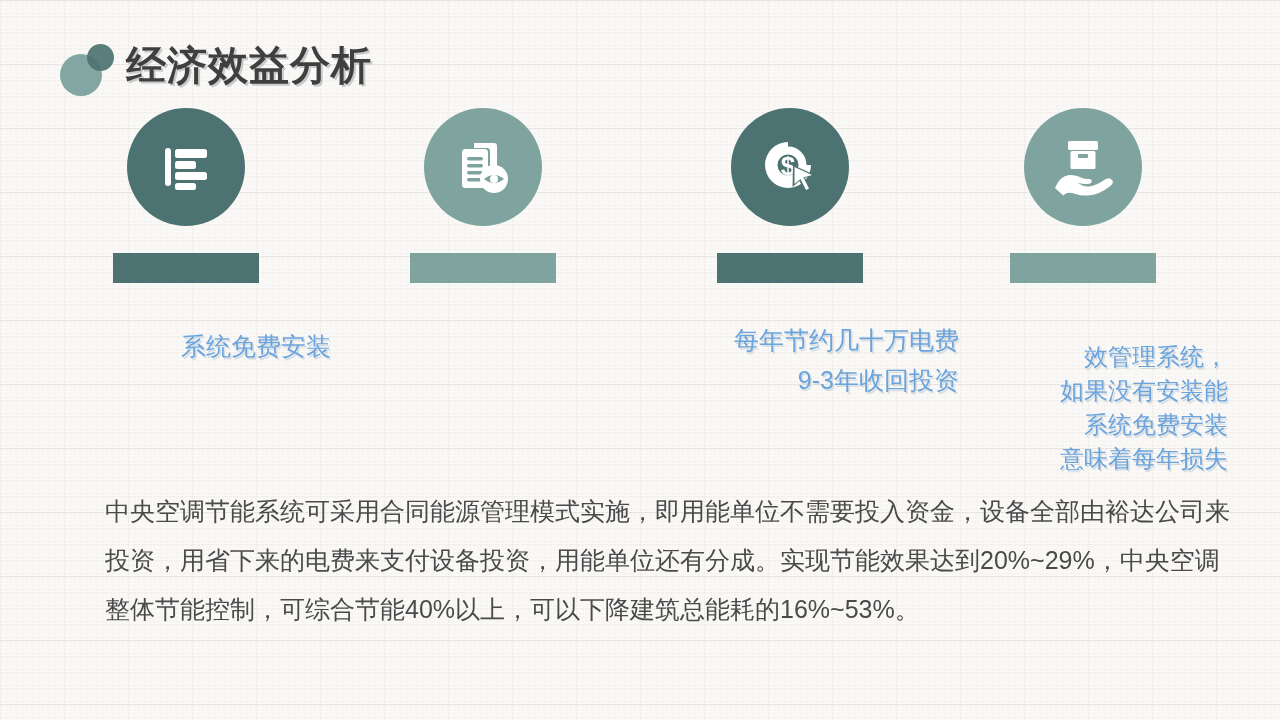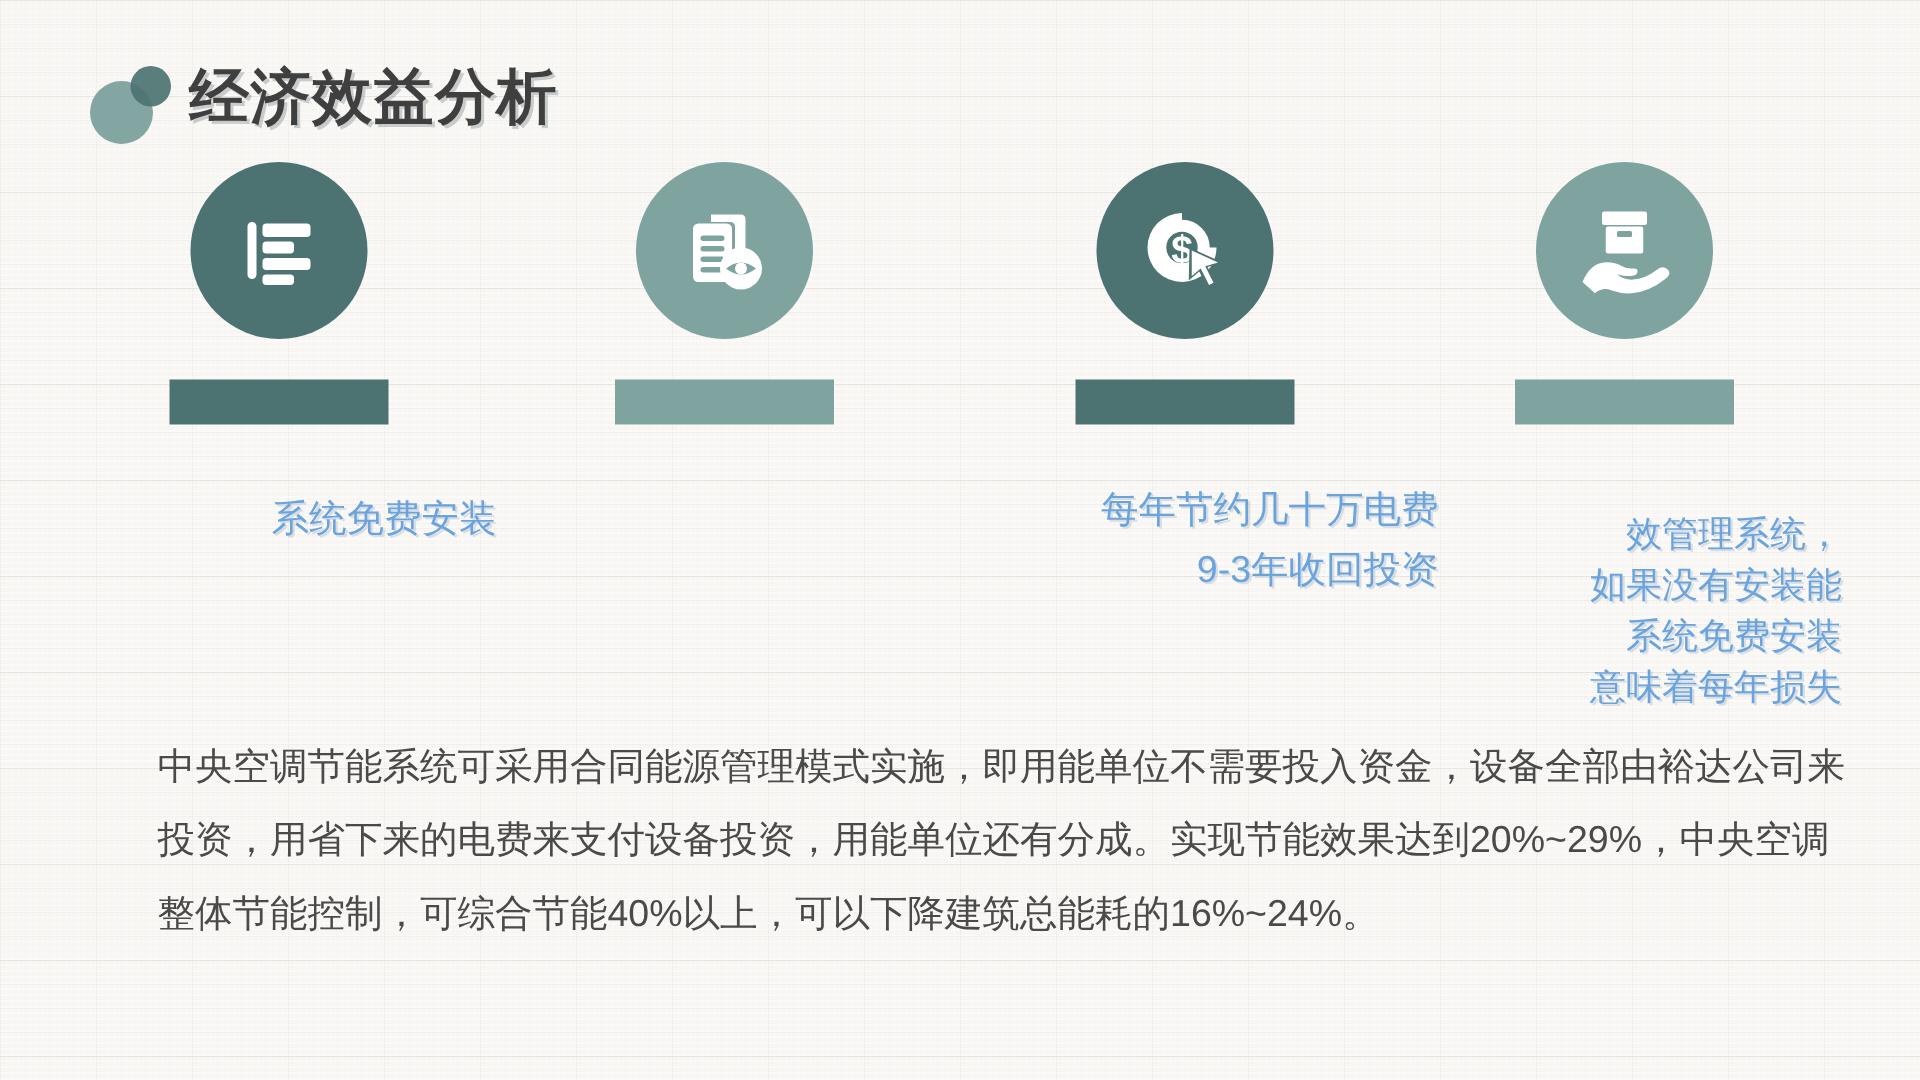--- a/index.html
+++ b/index.html
@@ -250,15 +250,15 @@
   <div class="caption tight" style="left:938px; top:340px;">
     <div>效管理系统，</div>
     <div>如果没有安装能</div>
     <div>系统免费安装</div>
     <div>意味着每年损失</div>
   </div>
 
   <div id="body-paragraph">
     <span class="line">中央空调节能系统可采用合同能源管理模式实施，即用能单位不需要投入资金，设备全部由裕达公司来</span>
     <span class="line">投资，用省下来的电费来支付设备投资，用能单位还有分成。实现节能效果达到20%~29%，中央空调</span>
-    <span class="line">整体节能控制，可综合节能40%以上，可以下降建筑总能耗的16%~24%。</span>
+    <span class="line">整体节能控制，可综合节能40%以上，可以下降建筑总能耗的16%~53%。</span>
   </div>
 </div>
 
 </body></html>

